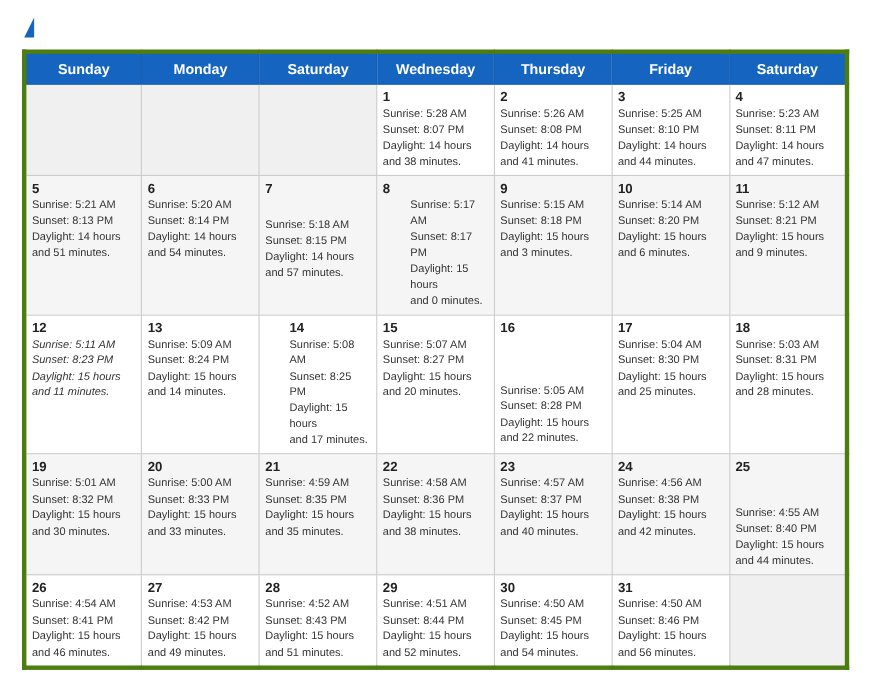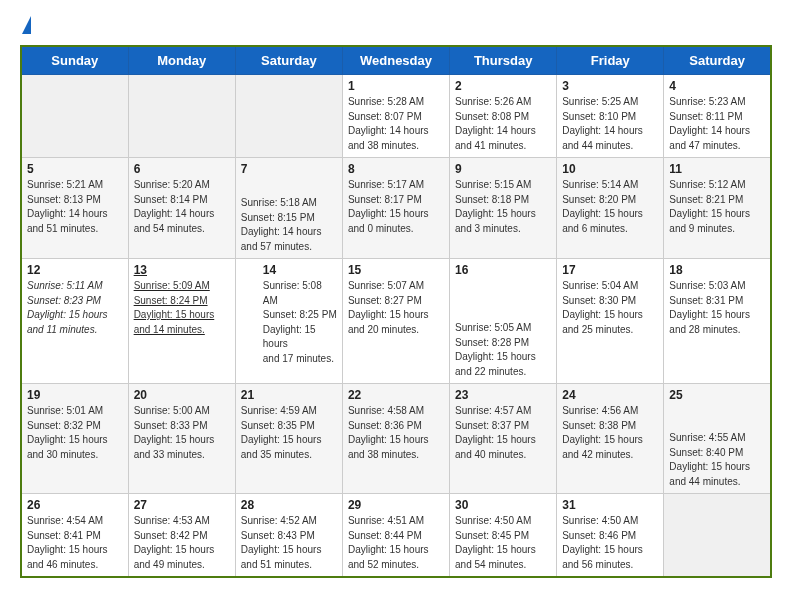--- a/index.html
+++ b/index.html
@@ -51,21 +51,21 @@
       color: #222;
     }
     .location {
       font-size: 16px;
       color: #444;
       margin-top: 2px;
     }
     .calendar {
       width: 100%;
       border-collapse: collapse;
-      border: 2px solid #4d7c0f;
+      border: 4px solid #4d7c0f;
     }
     .calendar th {
       background: #1565c0;
       color: #fff;
       text-align: center;
       font-size: 13px;
       padding: 6px 4px;
       border: 1px solid #1a5dab;
       font-weight: bold;
     }
@@ -180,21 +180,21 @@
           </td>
           <td style="background: rgb(245, 245, 245);">
             <div class="cell-number">7</div>
             <div class="cell-info" style="white-space: pre-line; margin-top: 20px;">Sunrise: 5:18 AM
 Sunset: 8:15 PM
 Daylight: 14 hours
 and 57 minutes.</div>
           </td>
           <td style="background: rgb(245, 245, 245);">
             <div class="cell-number">8</div>
-            <div class="cell-info" style="white-space: pre-line;">Sunrise: 5:17 AM
+            <div class="cell-info" style="white-space: pre-line; margin-left: 25px;">Sunrise: 5:17 AM
 Sunset: 8:17 PM
 Daylight: 15 hours
 and 0 minutes.</div>
           </td>
           <td style="background: rgb(245, 245, 245);">
             <div class="cell-number">9</div>
             <div class="cell-info" style="white-space: pre-line;">Sunrise: 5:15 AM
 Sunset: 8:18 PM
 Daylight: 15 hours
 and 3 minutes.</div>
@@ -215,21 +215,21 @@
           </td>
         </tr>
         <tr>
           <td style="background: rgb(255, 255, 255);">
             <div class="cell-number">12</div>
             <div class="cell-info" style="white-space: pre-line; font-style: italic;">Sunrise: 5:11 AM
 Sunset: 8:23 PM
 Daylight: 15 hours
 and 11 minutes.</div>
           </td>
-          <td style="background: rgb(255, 255, 255); text-decoration: underline;">
+          <td style="background: rgb(255, 255, 255);">
             <div class="cell-number">13</div>
             <div class="cell-info" style="white-space: pre-line;">Sunrise: 5:09 AM
 Sunset: 8:24 PM
 Daylight: 15 hours
 and 14 minutes.</div>
           </td>
           <td style="background: rgb(255, 255, 255); padding-left: 27px;">
             <div class="cell-number">14</div>
             <div class="cell-info" style="white-space: pre-line;">Sunrise: 5:08 AM
 Sunset: 8:25 PM

